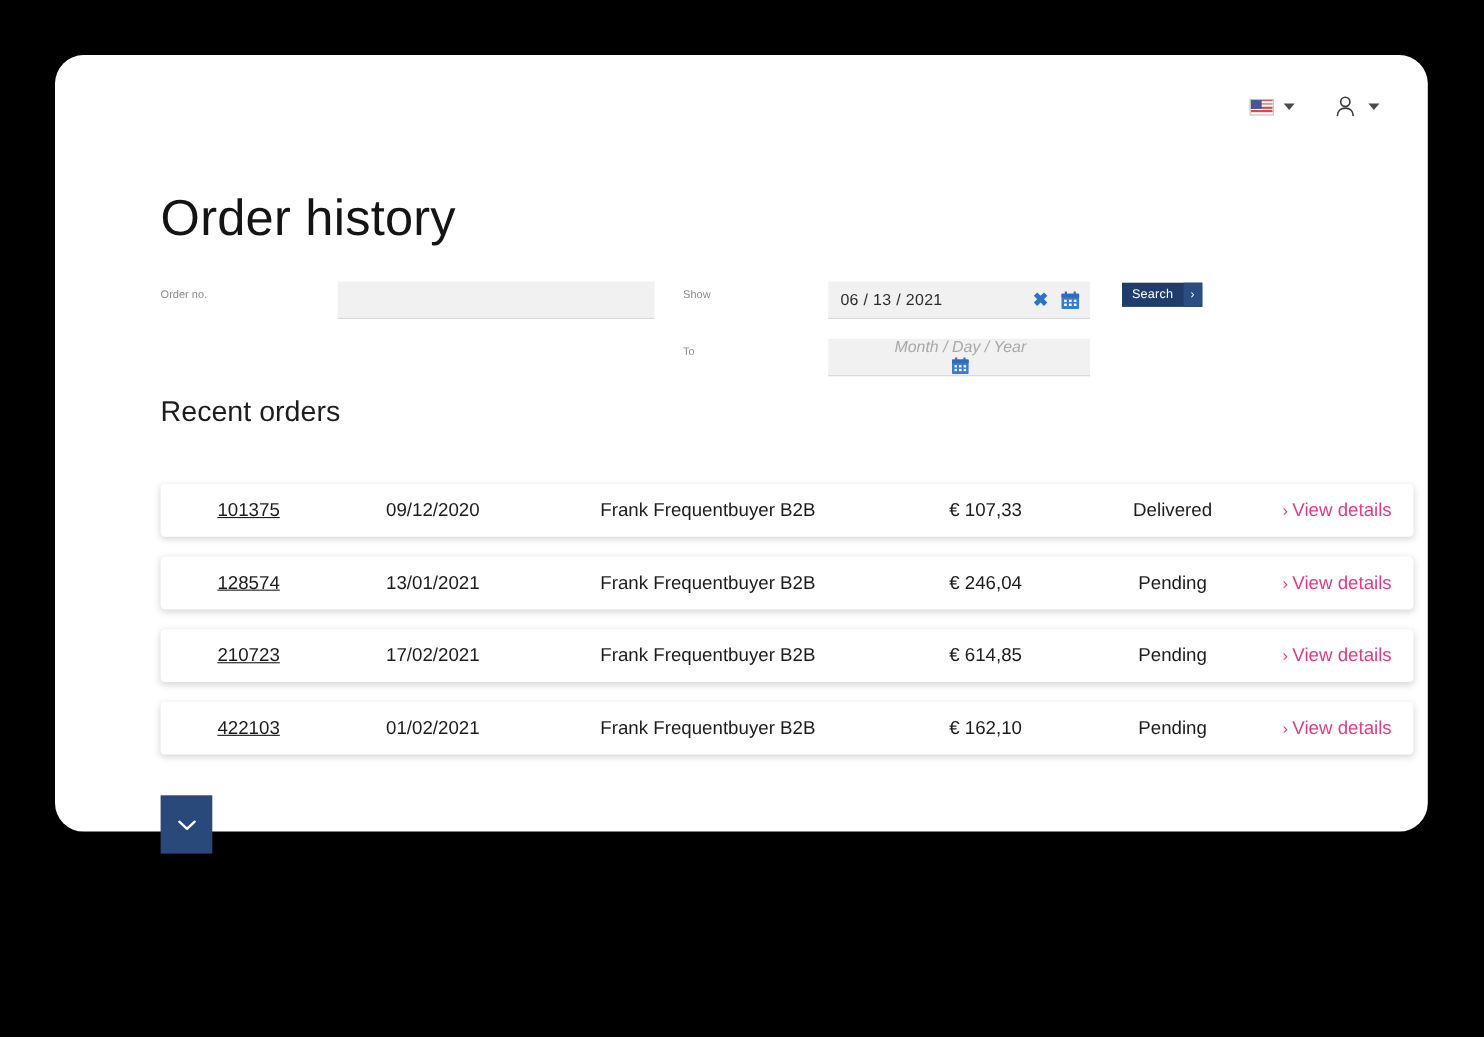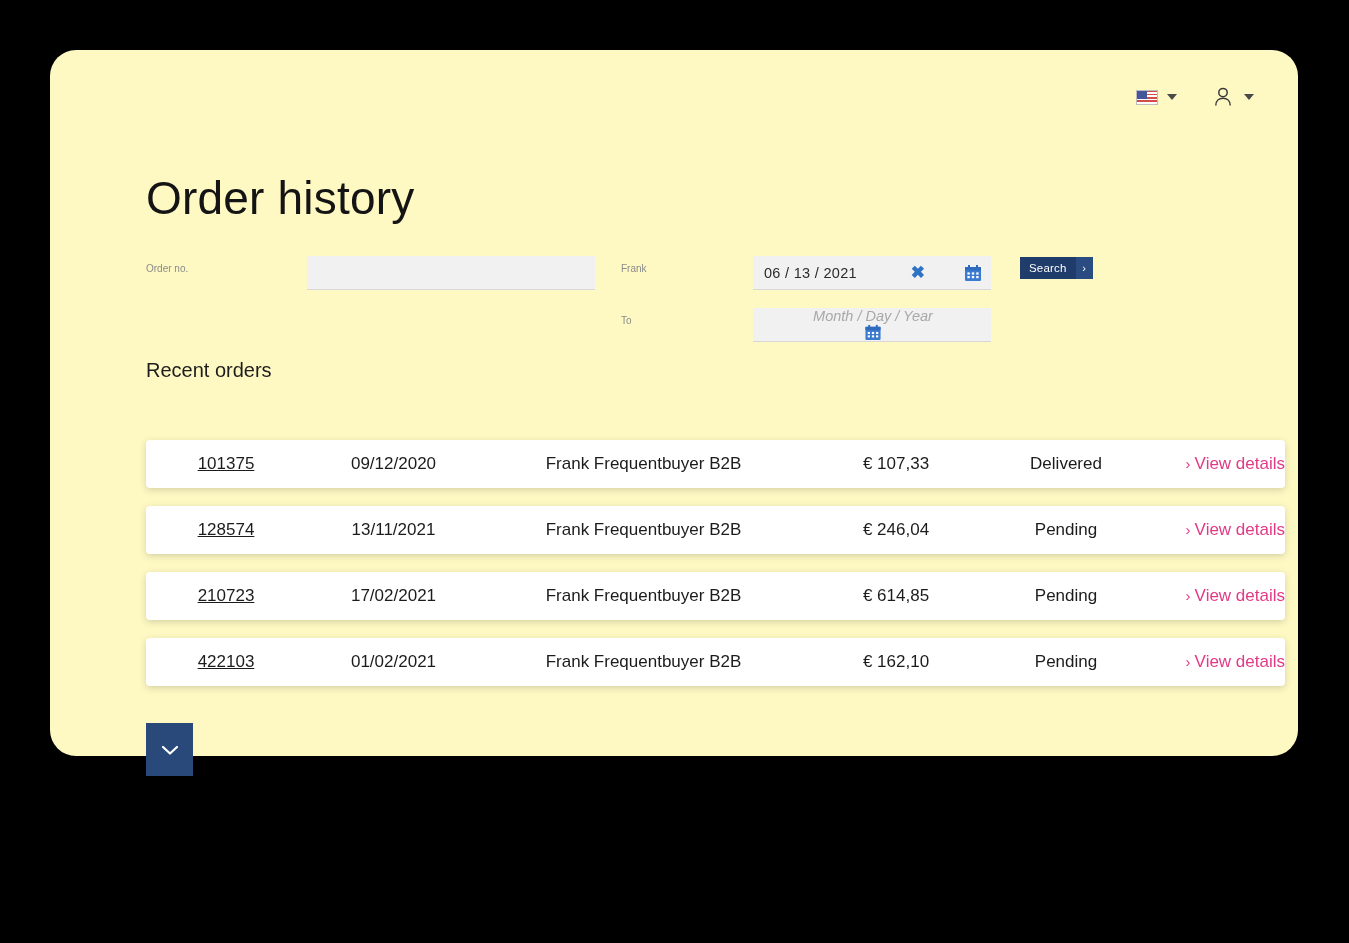--- a/index.html
+++ b/index.html
@@ -11,21 +11,21 @@
   }
   .page {
     position: relative;
     width: 1349px; height: 943px;
     background: #000000;
   }
   .card {
     position: absolute;
     left: 50px; top: 50px;
     width: 1248px; height: 706px;
-    background: #fef9c3;
+    background: #ffffff;
     border-radius: 26px;
   }
   
   .topbar {
     position: absolute;
     right: 44px; top: 35px;
     display: flex; align-items: center; gap: 34px;
   }
   .top-item {
     display: flex; align-items: center; gap: 9px;
@@ -61,21 +61,21 @@
     left: 96px; top: 122px;
     font-size: 46px;
     font-weight: 300;
     letter-spacing: 0.2px;
     color: #141414;
     line-height: 1.15;
   }
   .section-title {
     position: absolute;
     left: 96px; top: 309px;
-    font-size: 20px;
+    font-size: 26px;
     font-weight: 300;
     color: #1d1d1d;
   }
   
   .form-label {
     position: absolute;
     font-size: 10px;
     color: #8b8b8b;
     font-weight: 400;
   }
@@ -98,21 +98,21 @@
   }
   .date-field {
     position: absolute;
     height: 34px;
     width: 238px;
     background: #f1f1f1;
     border-bottom: 1px solid #d8d8d8;
     display: flex; align-items: center;
     padding: 0 9px 0 11px;
   }
-  .date-from { left: 703px; top: 206px; gap: 28px; }
+  .date-from { left: 703px; top: 206px; }
   .date-to   { left: 703px; top: 258px; flex-direction: column; }
   .date-value {
     font-size: 14.5px;
     color: #2b2b2b;
     letter-spacing: 0.3px;
     flex: 1;
     white-space: nowrap;
   }
   .date-placeholder {
     font-size: 14.5px;
@@ -172,21 +172,21 @@
     display: flex;
     align-items: center;
     font-size: 17px;
     color: #1c1c1c;
   }
   .c-id     { width: 160px; text-align: center; text-decoration: underline; }
   .c-date   { width: 175px; text-align: center; }
   .c-name   { width: 325px; text-align: center; }
   .c-amount { width: 180px; text-align: center; }
   .c-status { width: 160px; text-align: center; }
-  .c-link   { flex: 1; text-align: right; }
+  .c-link   { flex: 1; text-align: center; }
   .view-link {
     color: #e23a86;
     text-decoration: none;
     font-size: 17px;
     cursor: pointer;
     white-space: nowrap;
   }
   .view-link .chevlink { margin-right: 4px; font-size: 15px; }
   
   .show-more {
@@ -238,21 +238,21 @@
         </svg>
         <span class="caret-down"></span>
       </div>
     </div>
 
     <h1 class="page-title">Order history</h1>
 
     <span class="form-label lbl-orderno">Order no.</span>
     <input class="text-input" type="text" value="" style="">
 
-    <span class="form-label lbl-from">Frank</span>
+    <span class="form-label lbl-from">Show</span>
     <div class="date-field date-from">
       <span class="date-value">06 / 13 / 2021</span>
       <span class="clear-x">✖</span>
       <svg class="cal-icon" width="18" height="18" viewBox="0 0 18 18">
         <rect x="1" y="3" width="16" height="14" rx="1" fill="#3a7bd0"></rect>
         <rect x="1" y="3" width="16" height="3.4" fill="#2e6bbd"></rect>
         <rect x="4" y="1" width="2" height="3" fill="#2e6bbd"></rect>
         <rect x="12" y="1" width="2" height="3" fill="#2e6bbd"></rect>
         <rect x="3.4" y="8.4" width="2.4" height="2.2" fill="#ffffff"></rect>
         <rect x="7.8" y="8.4" width="2.4" height="2.2" fill="#ffffff"></rect>
@@ -297,21 +297,21 @@
         <span class="c-status">Delivered</span>
         <span class="c-link">
           <a class="view-link">
             <span class="chevlink">›</span><span>View details</span>
           </a>
         </span>
       </div>
 
       <div class="order-row">
         <span class="c-id">128574</span>
-        <span class="c-date">13/11/2021</span>
+        <span class="c-date">13/01/2021</span>
         <span class="c-name">Frank Frequentbuyer B2B</span>
         <span class="c-amount">€ 246,04</span>
         <span class="c-status">Pending</span>
         <span class="c-link">
           <a class="view-link">
             <span class="chevlink">›</span><span>View details</span>
           </a>
         </span>
       </div>
 

